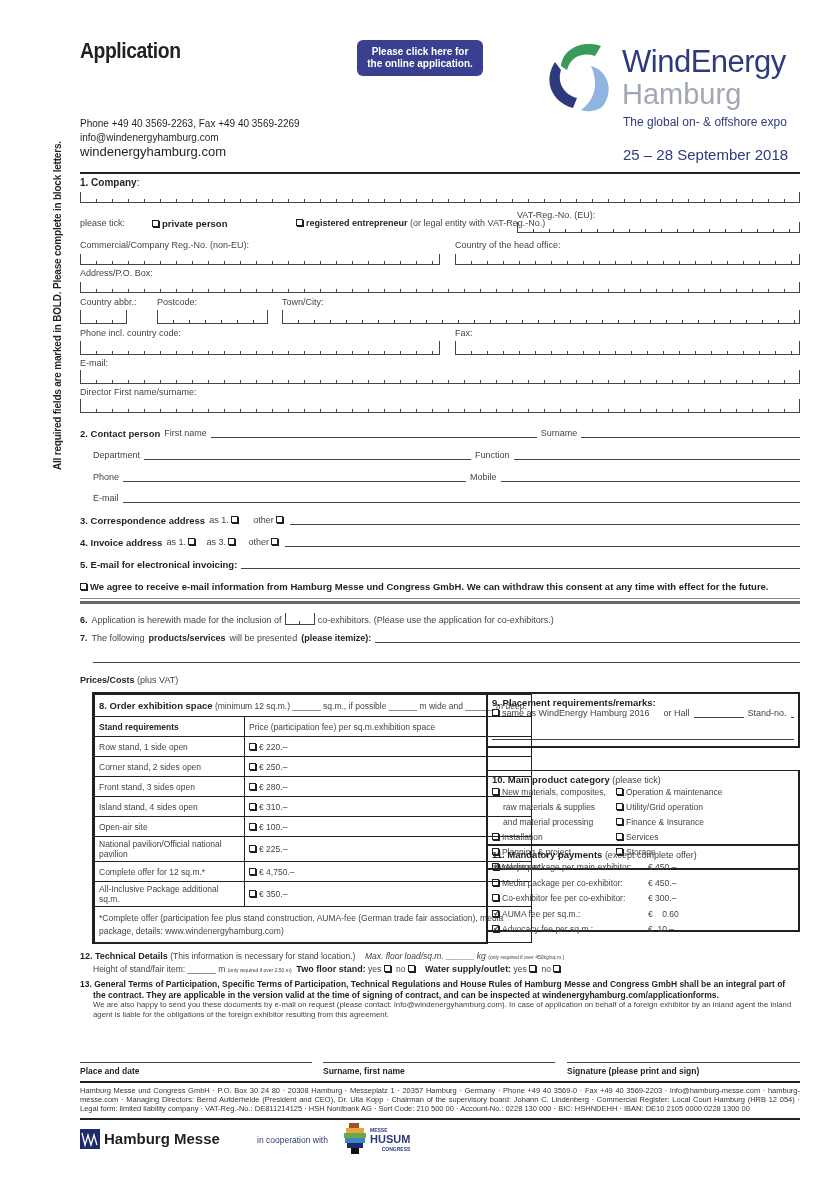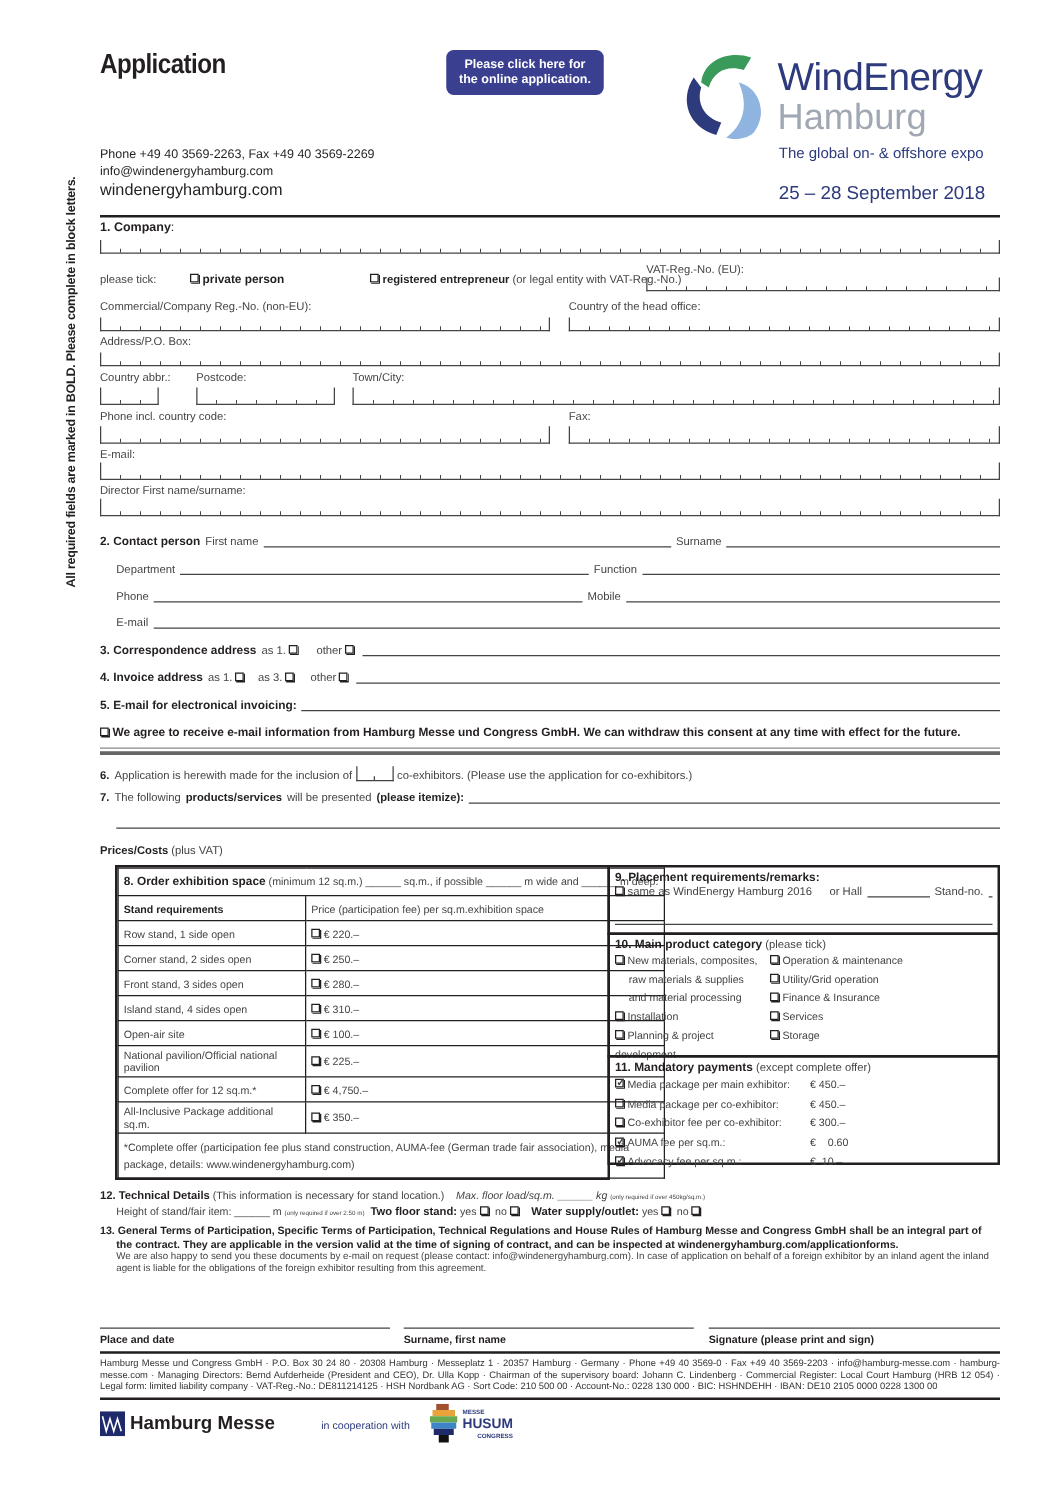--- a/index.html
+++ b/index.html
@@ -229,21 +229,21 @@
   <div class="row" style="height:12px">
     <span class="lbl"><span class="cb"></span><span>same as WindEnergy Hamburg 2016</span></span>
     <span class="lbl" style="margin-left:10px">or Hall</span>
     <span class="uline" style="flex:none;width:50px"></span>
     <span class="lbl">Stand-no.</span>
     <span class="uline"></span>
   </div>
   <div class="uline" style="margin-top:10px"></div>
 </div>
 
-<div class="abs box" style="left:486px;top:746px;width:314px;height:100px;padding:3px 4px;border-top:1px solid #231f20">
+<div class="abs box" style="left:486px;top:770px;width:314px;height:100px;padding:3px 4px;border-top:1px solid #231f20">
   <div><span class="b" style="font-size:9.5px">10. Main product category</span> <span class="lbl">(please tick)</span></div>
   <div style="display:flex;font-size:8.5px;line-height:15px;color:#444">
     <div style="width:124px">
       <div><span class="cb"></span><span>New materials, composites,</span></div>
       <div style="padding-left:11px">raw materials &amp; supplies</div>
       <div style="padding-left:11px">and material processing</div>
       <div><span class="cb"></span><span>Installation</span></div>
       <div><span class="cb"></span><span>Planning &amp; project development</span></div>
     </div>
     <div>

